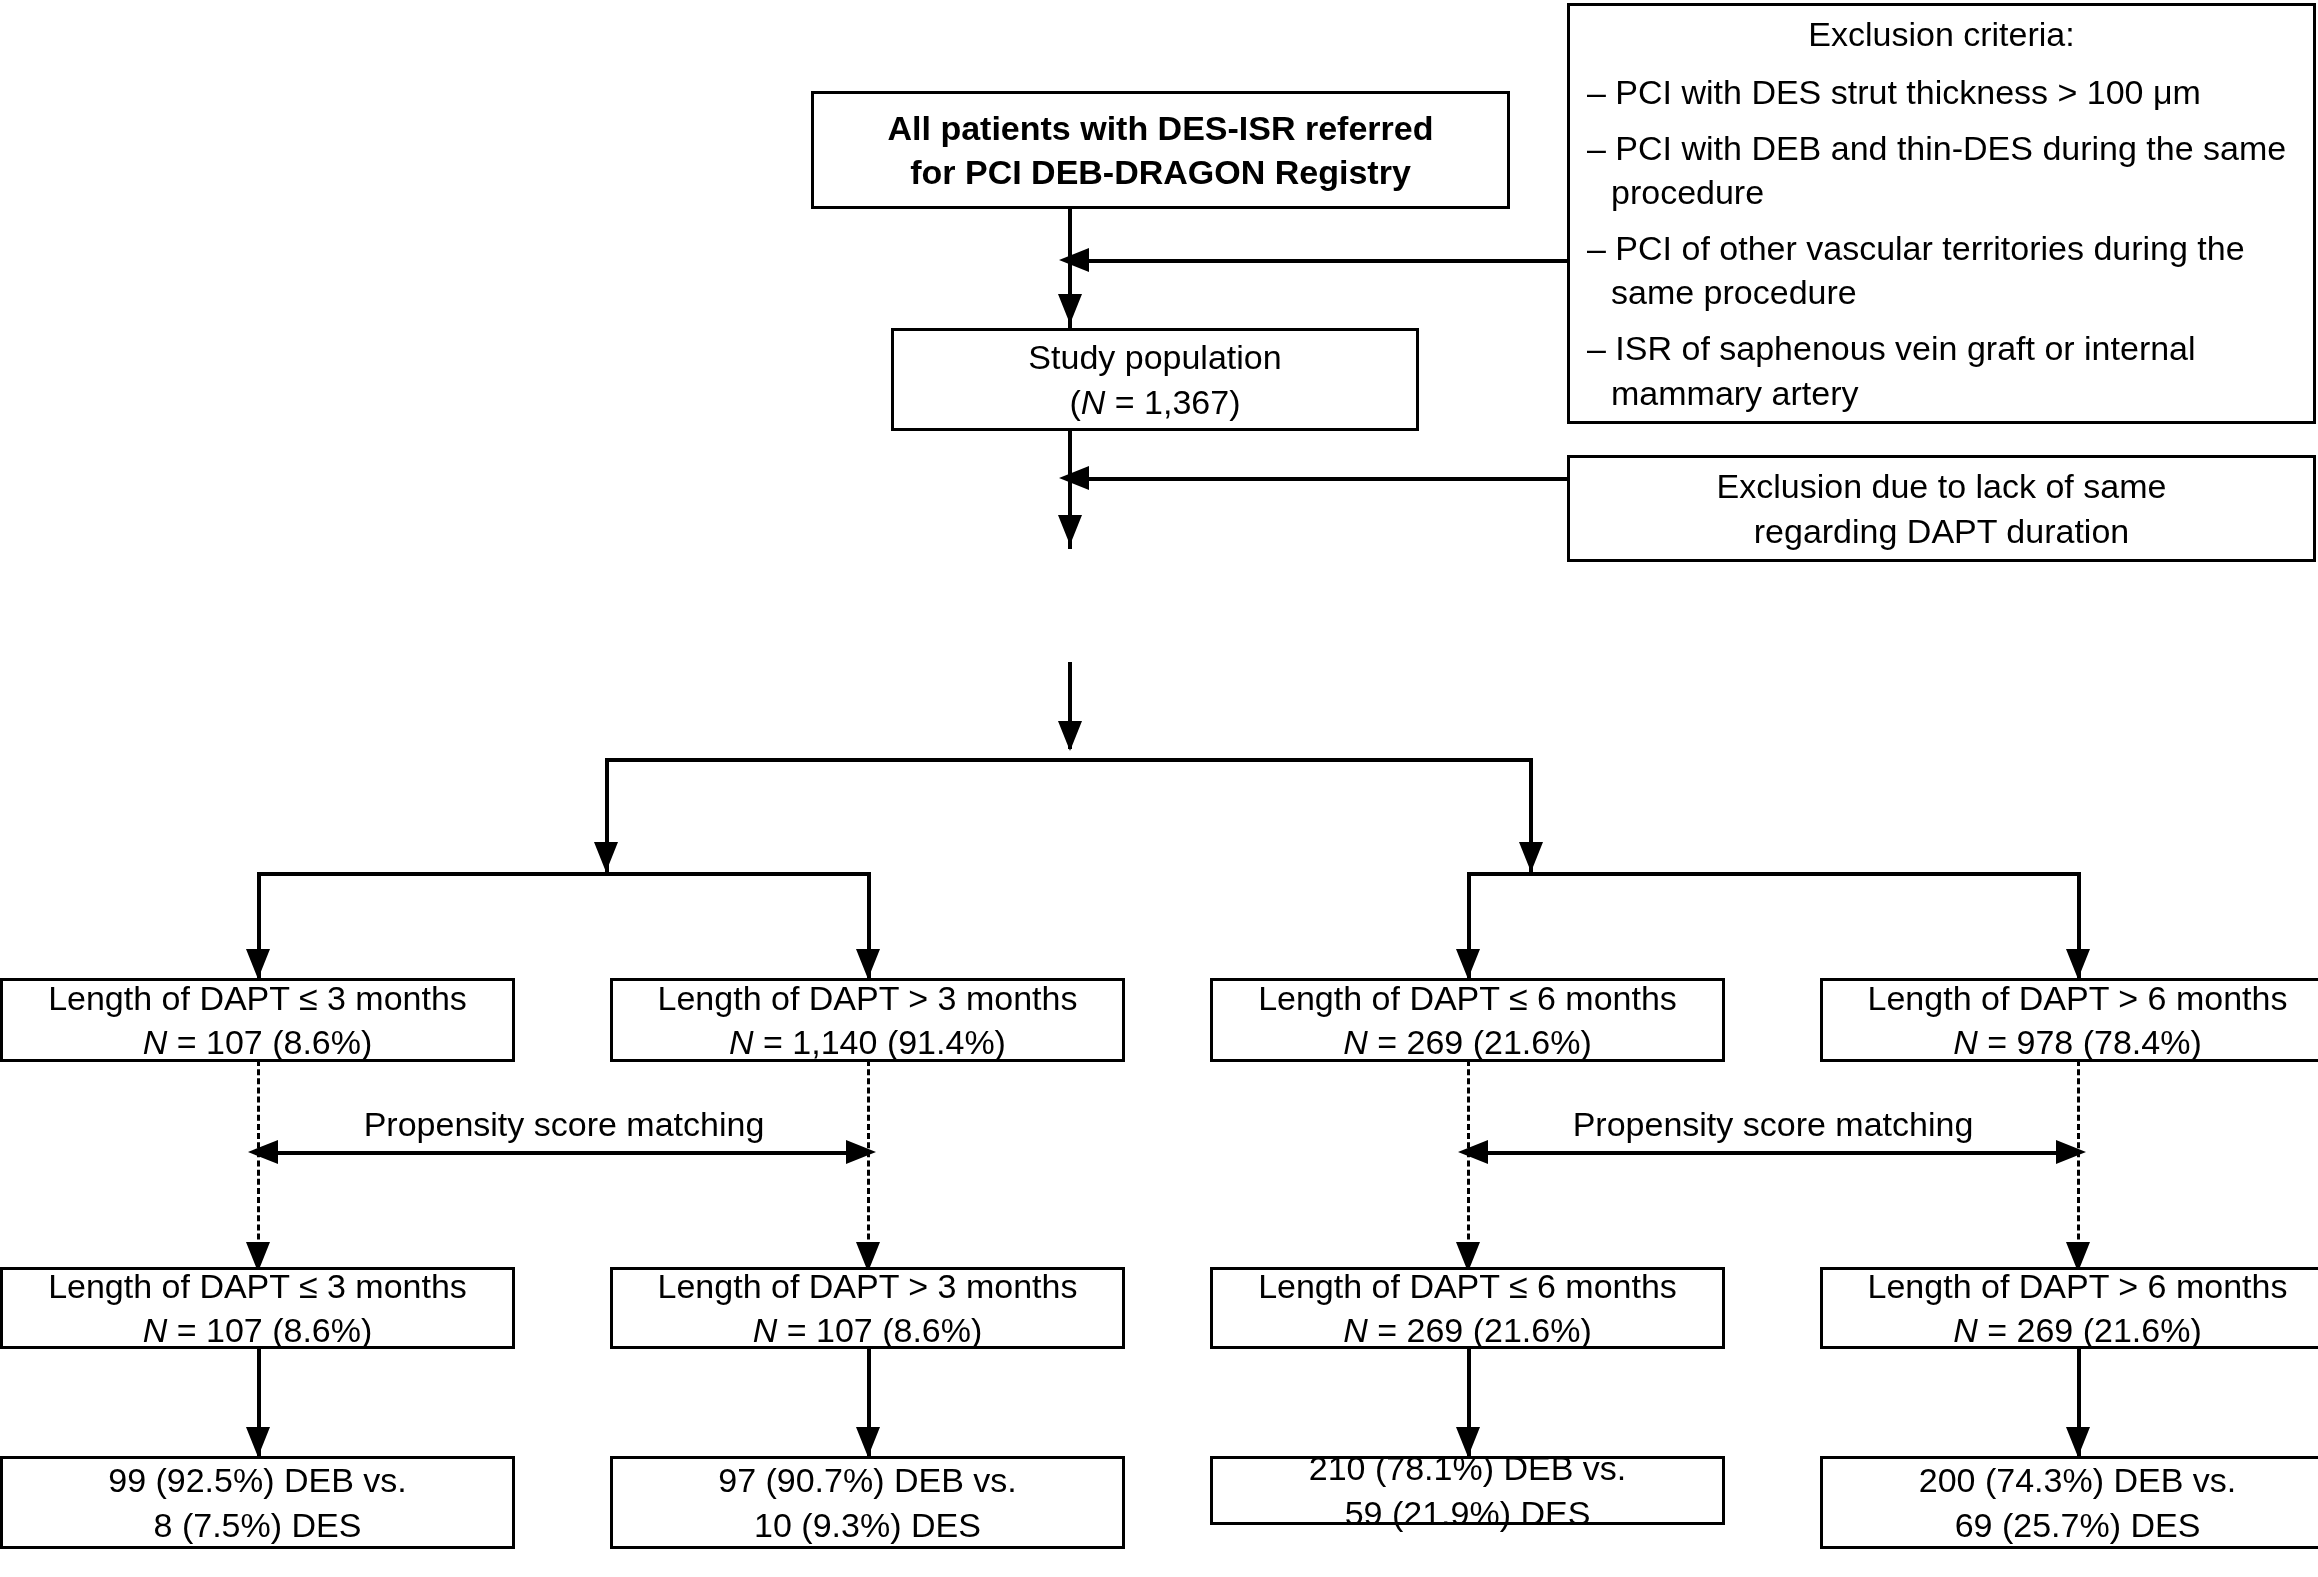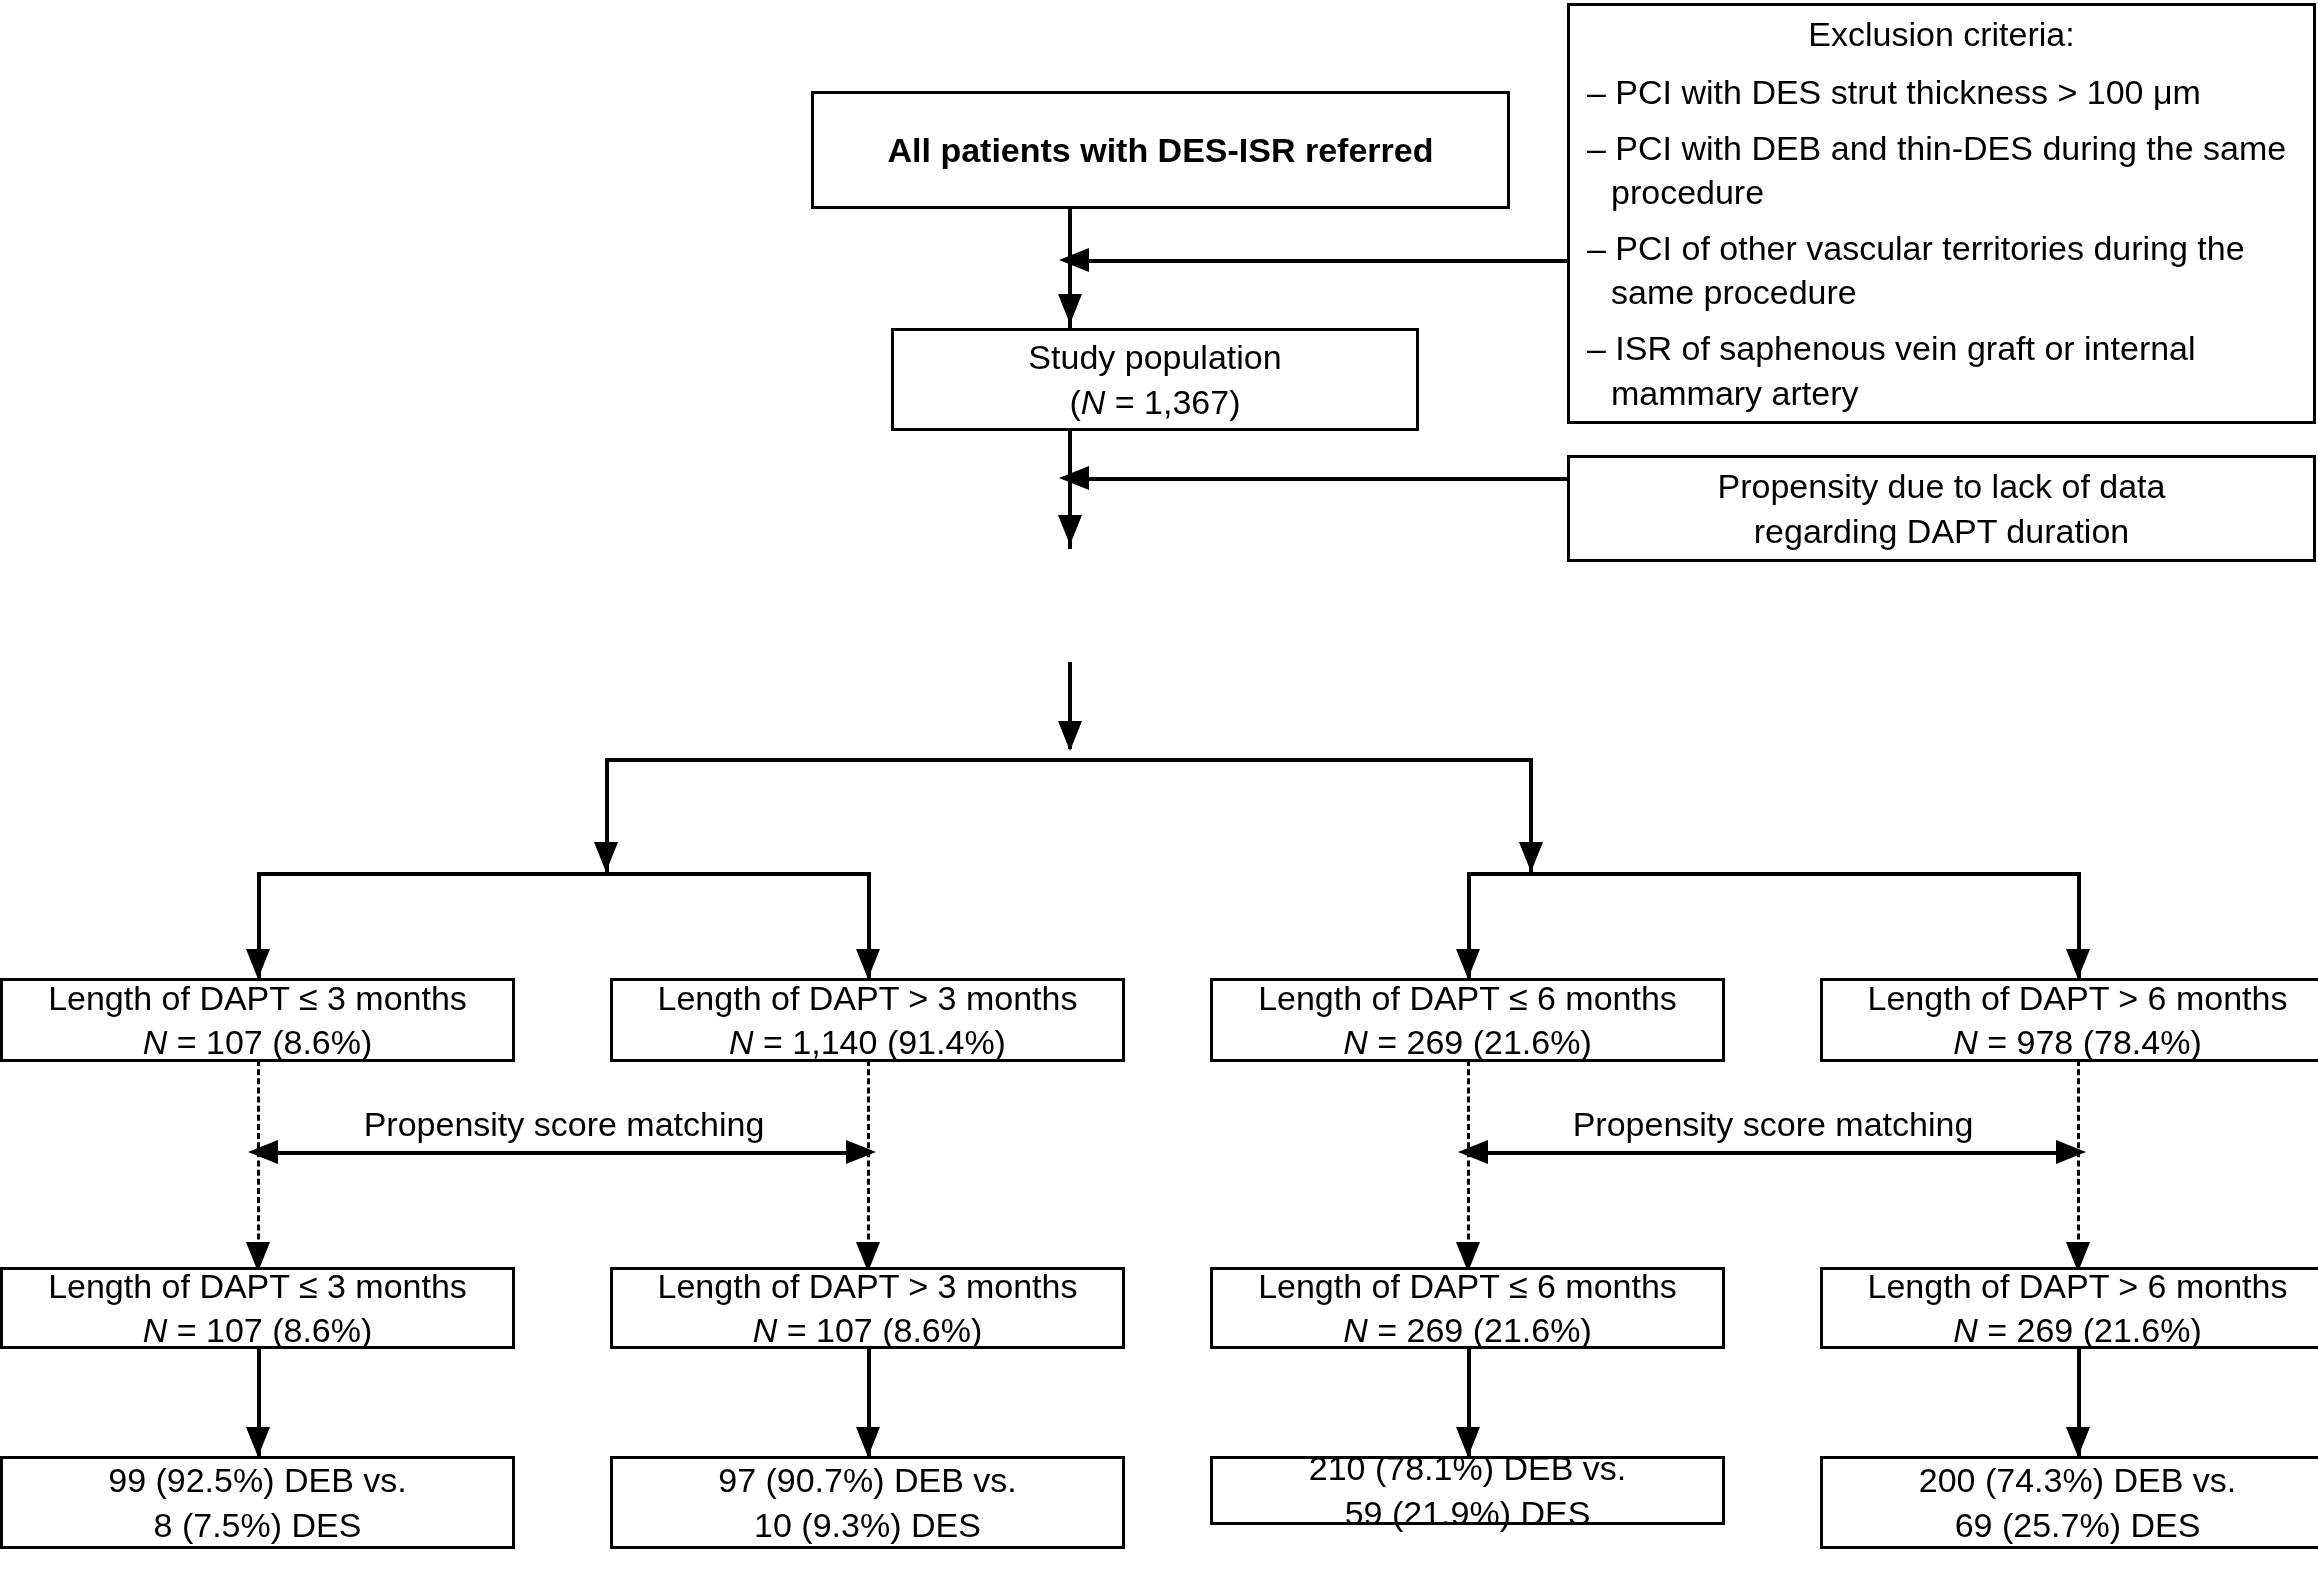--- a/index.html
+++ b/index.html
@@ -178,37 +178,38 @@
   <div class="arrow-down" style="left:246px; top:1427px;"></div>
   <div class="vline" style="left:867px; top:1345px; height:114px;"></div>
   <div class="arrow-down" style="left:856px; top:1427px;"></div>
   <div class="vline" style="left:1467px; top:1345px; height:114px;"></div>
   <div class="arrow-down" style="left:1456px; top:1427px;"></div>
   <div class="vline" style="left:2077px; top:1345px; height:114px;"></div>
   <div class="arrow-down" style="left:2066px; top:1427px;"></div>
 
   <div class="box bold" style="left:811px; top:91px; width:699px; height:118px;">
     <span class="line">All patients with DES-ISR referred</span>
+    <span class="line">for PCI DEB-DRAGON Registry</span>
   </div>
 
   <div class="box leftalign" style="left:1567px; top:2.9px; width:749px; height:421px;gap:12px;">
     <span class="crit-title">Exclusion criteria:</span>
     <span class="crit-item">– PCI with DES strut thickness &gt; 100 μm</span>
     <span class="crit-item">– PCI with DEB and thin-DES during the same procedure</span>
     <span class="crit-item">– PCI of other vascular territories during the same procedure</span>
     <span class="crit-item">– ISR of saphenous vein graft or internal mammary artery</span>
   </div>
 
   <div class="box" style="left:891px; top:328px; width:528px; height:103px;">
     <span class="line">Study population</span>
     <span class="line"><span>(</span><span class="it">N</span><span> = 1,367)</span></span>
   </div>
 
   <div class="box" style="left:1567px; top:455px; width:749px; height:107px;">
-    <span class="line">Propensity due to lack of data</span>
+    <span class="line">Exclusion due to lack of same</span>
     <span class="line">regarding DAPT duration</span>
   </div>
 
 
   <div class="box" style="left:0px; top:978px; width:515px; height:84px;">
     <span class="line">Length of DAPT ≤ 3 months</span>
     <span class="line"><span class="it">N</span><span> = 107 (8.6%)</span></span>
   </div>
   <div class="box" style="left:610px; top:978px; width:515px; height:84px;">
     <span class="line">Length of DAPT &gt; 3 months</span>

